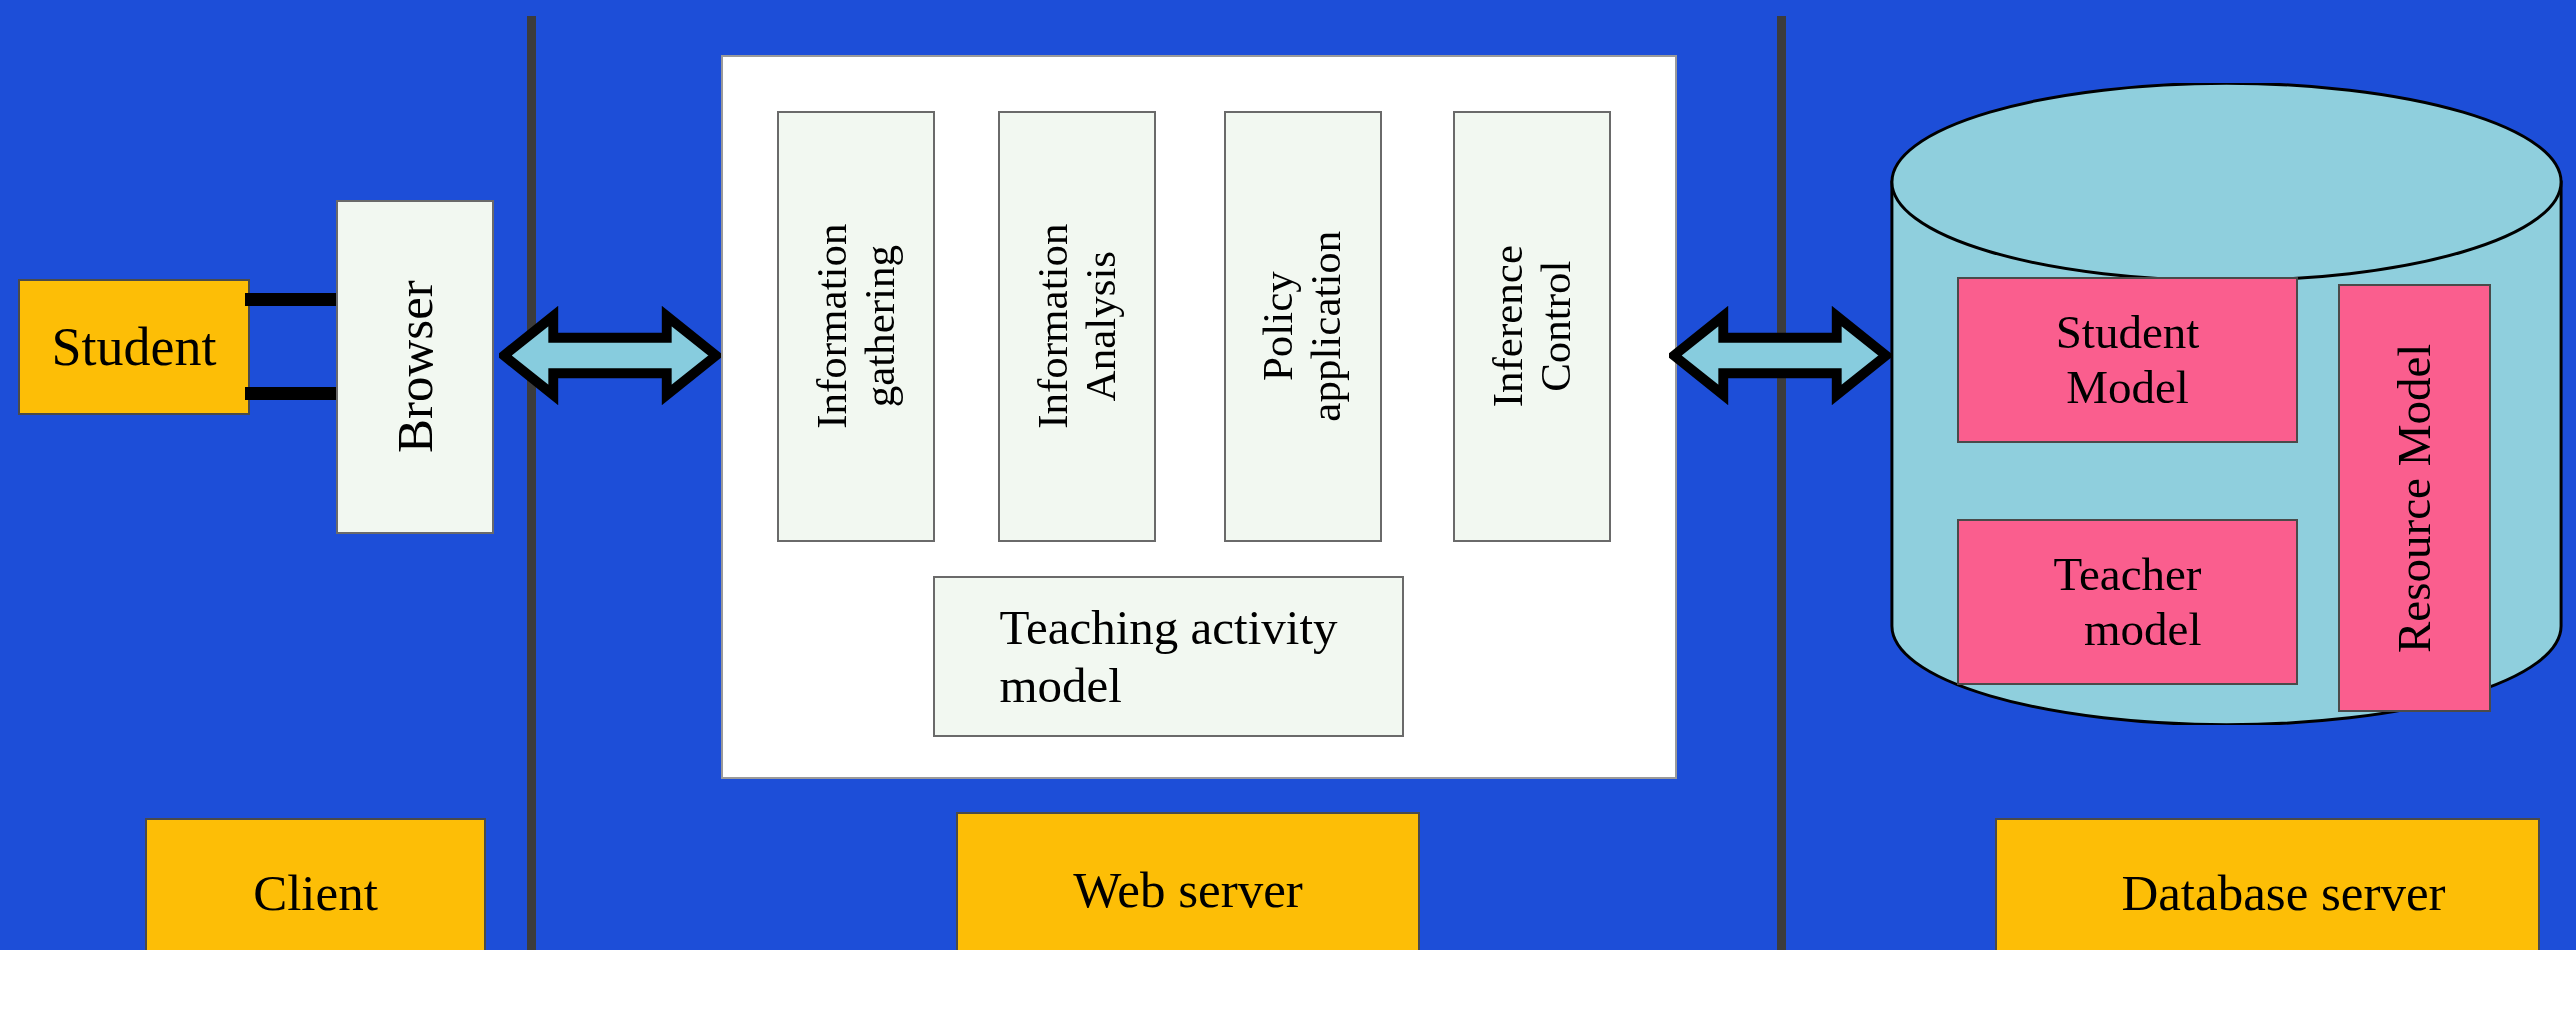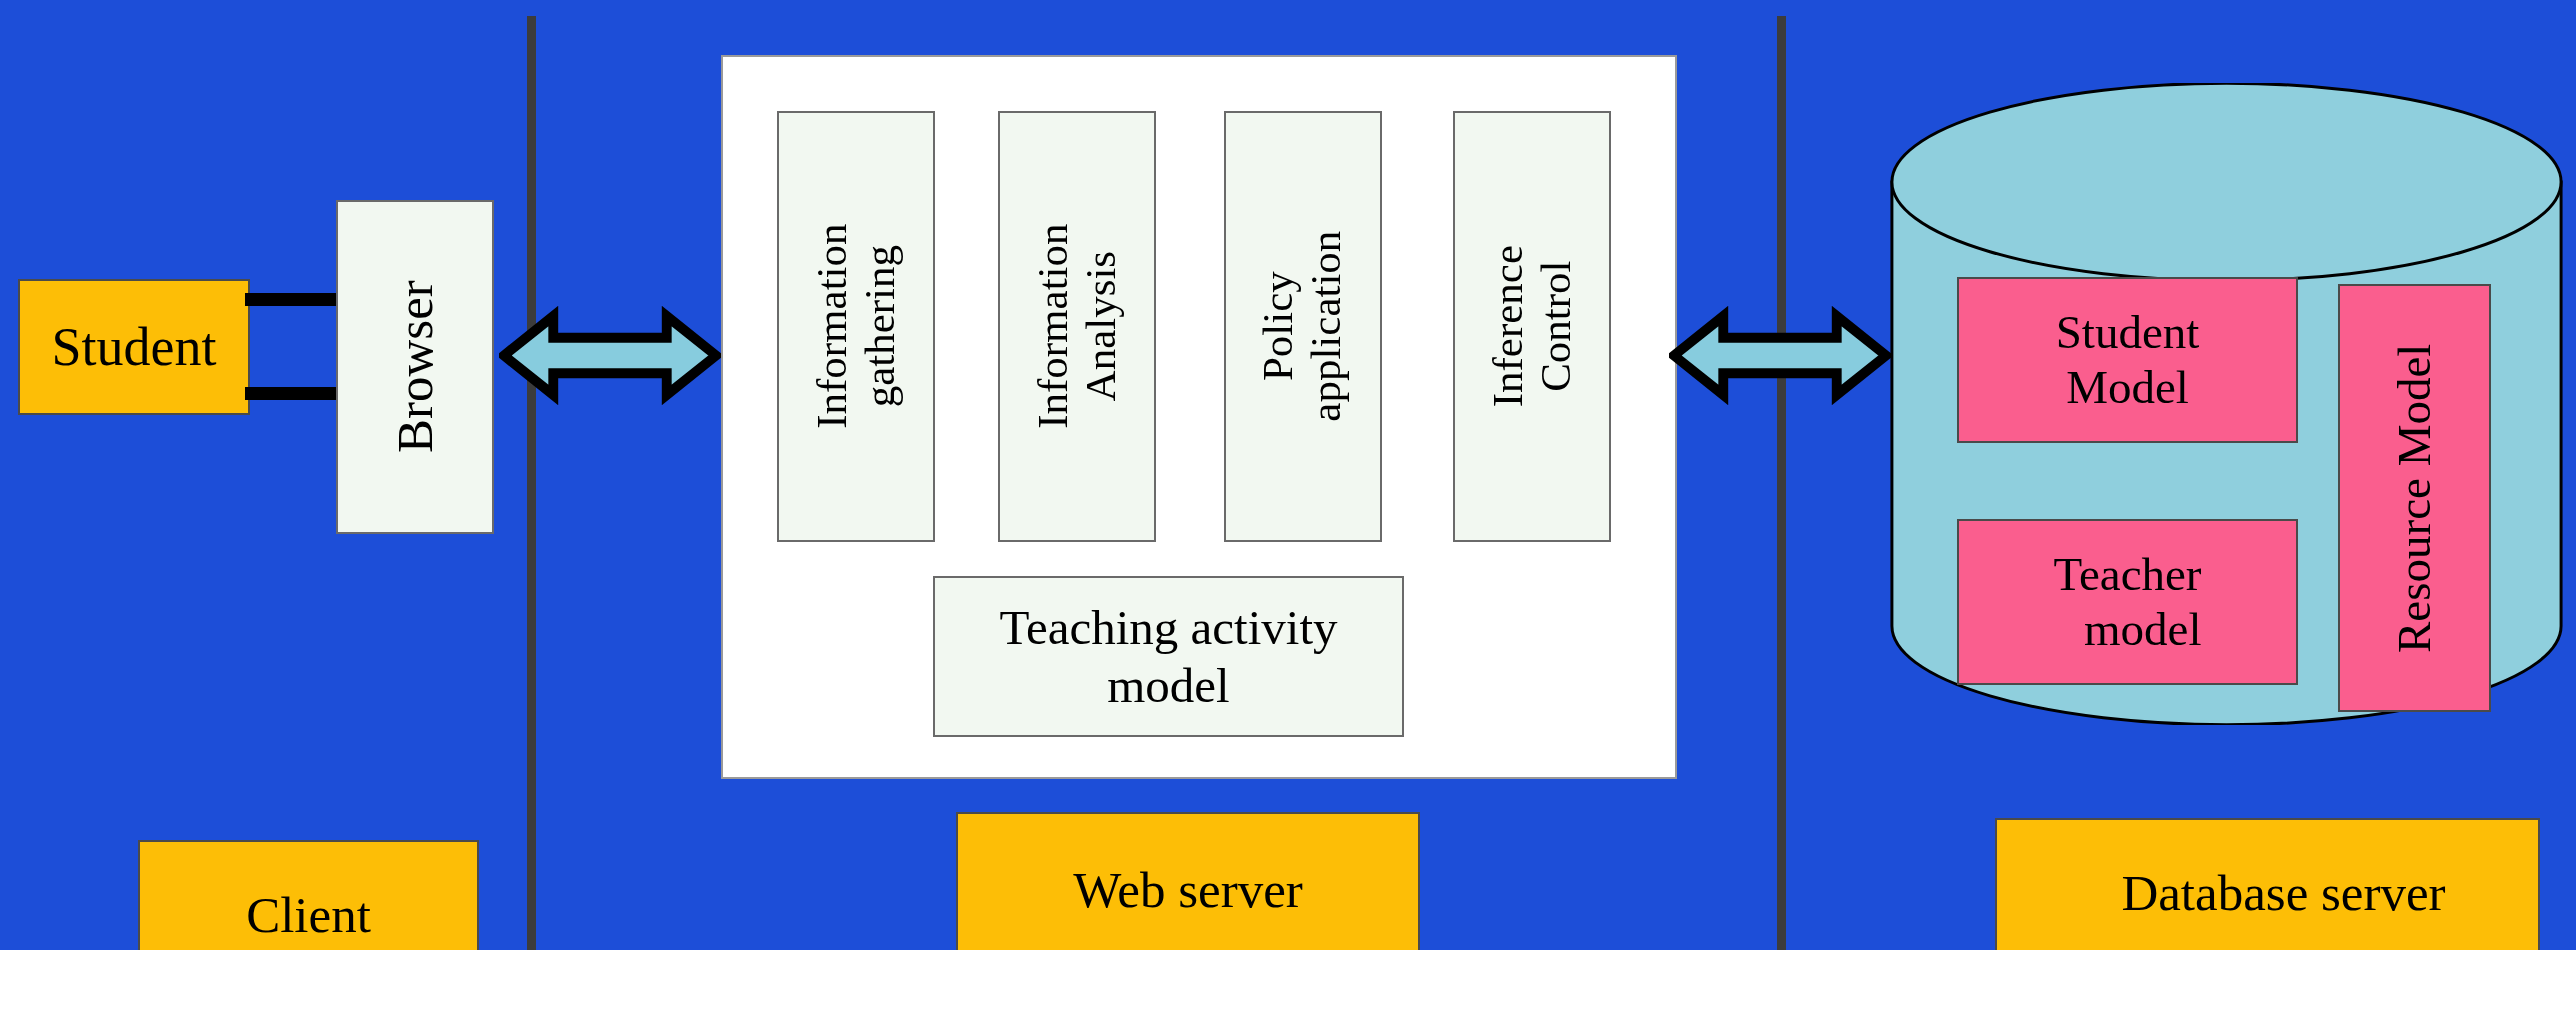--- a/index.html
+++ b/index.html
@@ -97,21 +97,21 @@
   <div class="abs mint-box" style="left:336px; top:200px; width:158px; height:334px;">
     <span class="vtext" style="font-size:51px;">Browser</span>
   </div>
 
   <div class="abs" style="left:499px; top:306px; width:222px; height:99px;">
     <svg class="arrow-svg" viewBox="0 0 225 100" width="222" height="99" aria-hidden="true">
       <polygon points="5,50 55,10 55,32 170,32 170,10 220,50 170,90 170,68 55,68 55,90" fill="#87CCDE" stroke="#000000" stroke-width="10" stroke-linejoin="miter"></polygon>
     </svg>
   </div>
 
-  <div class="abs amber-box" style="left:138px; top:818px; width:341px; height:150px; font-size:51px;margin-top:22px;">
+  <div class="abs amber-box" style="left:145px; top:818px; width:341px; height:150px; font-size:51px;">
     <span>Client</span>
   </div>
 
   <div class="abs" id="webserver-panel" style="left:721px; top:55px; width:956px; height:724px;"></div>
 
   <div class="abs mint-box" style="left:777px; top:111px; width:158px; height:431px;">
     <span class="vtext" style="font-size:43px;">
       <span>Information</span><br>
       <span>gathering</span>
     </span>
@@ -132,21 +132,21 @@
   </div>
 
   <div class="abs mint-box" style="left:1453px; top:111px; width:158px; height:431px;">
     <span class="vtext" style="font-size:43px;">
       <span>Inference</span><br>
       <span>Control</span>
     </span>
   </div>
 
   <div class="abs mint-box" style="left:933px; top:576px; width:471px; height:161px; font-size:49px; line-height:1.18;">
-    <span style="text-align:center;">
+    <span style="">
       <span>Teaching activity</span><br>
       <span>model</span>
     </span>
   </div>
 
   <div class="abs amber-box" style="left:956px; top:812px; width:464px; height:156px; font-size:51px;justify-content:center;">
     <span>Web server</span>
   </div>
 
   <div class="abs" style="left:1669px; top:306px; width:222px; height:99px;">

